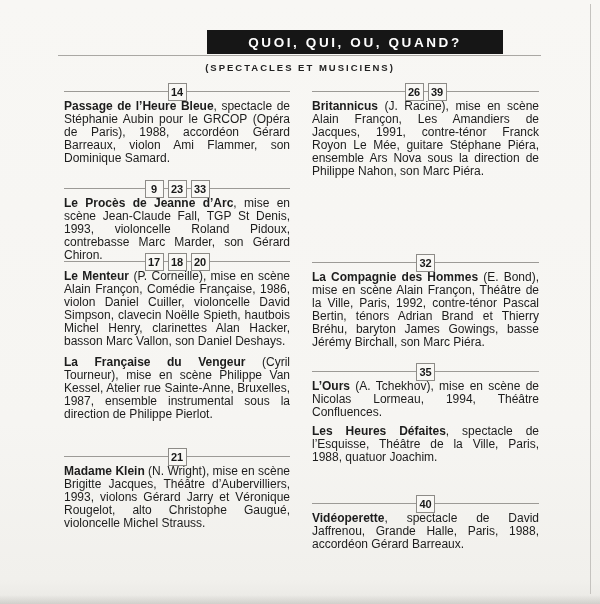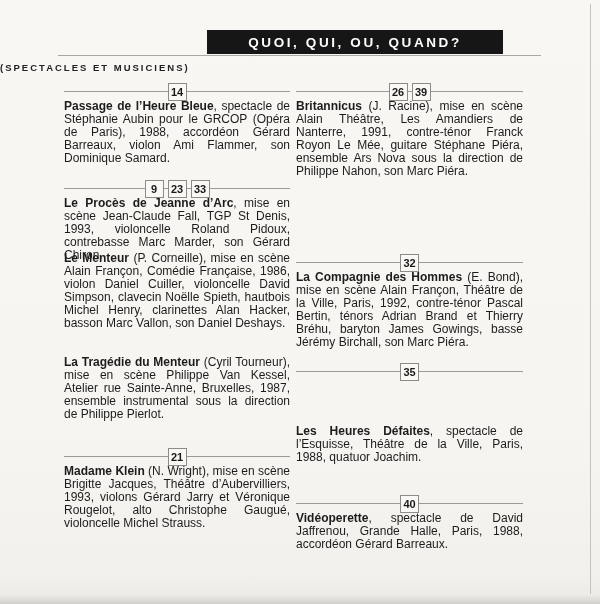--- a/index.html
+++ b/index.html
@@ -10,26 +10,26 @@
     color:#1c1c1c;
   }
   .header-rule { position:absolute; left:58px; width:483px; top:55px; height:1px; background:#aaa8a4; }
   .banner {
     position:absolute; left:178px; top:30px; width:296px; height:24px;
     background:#161616; color:#fdfdfd;
     display:flex; align-items:center; justify-content:center;
     font-weight:bold; font-size:13.5px; letter-spacing:2.6px; white-space:nowrap;margin-left:29px;
   }
   .subtitle {
-    position:absolute; top:62px; left:0; width:600px; 
+    position:absolute; top:62px; left:0; width:600px; text-align:center;
     font-size:9.5px; letter-spacing:2px; color:#222; font-weight:bold; white-space:nowrap;
   }
   .col { position:absolute; top:0; height:430px; }
   .col-left  { left:64px;  width:226px; }
-  .col-right { left:296px; width:227px; }
+  .col-right { left:312px; width:227px; }
   .entry { position:absolute; left:0; right:0; }
   .divider { position:relative; height:18px; text-align:center; }
   .divider::before {
     content:""; position:absolute; left:0; right:0; top:9px; height:1px; background:#9c9a96;
   }
   .numbox {
     position:relative; display:inline-block; min-width:15px; height:16px; padding:0 1px;
     line-height:16px; border:1px solid #8d8b87; background:#f9f8f5;
     font-weight:bold; font-size:11px; margin:0 2px; text-align:center; color:#191919;
   }
@@ -64,57 +64,61 @@
     </div>
 
     <div class="entry" style="top:179px">
       <div class="divider">
         <span class="numbox">9</span><span class="numbox">23</span><span class="numbox">33</span>
       </div>
       <p><span class="t">Le Procès de Jeanne d’Arc</span><span>, mise en scène Jean-Claude Fall, TGP St Denis, 1993, violoncelle Roland Pidoux, contrebasse Marc Marder, son Gérard Chiron.</span></p>
     </div>
 
     <div class="entry" style="top:252px">
+      <div class="divider">
+        <span class="numbox">17</span><span class="numbox">18</span><span class="numbox">20</span>
+      </div>
       <p><span class="t">Le Menteur</span><span> (P. Corneille), mise en scène Alain Françon, Comédie Française, 1986, violon Daniel Cuiller, violoncelle David Simpson, clavecin Noëlle Spieth, hautbois Michel Henry, clarinettes Alan Hacker, basson Marc Vallon, son Daniel Deshays.</span></p>
     </div>
 
     <div class="entry" style="top:356px">
-      <p><span class="t">La Tragédie du Menteur</span><span> (Cyril Tourneur), mise en scène Philippe Van Kessel, Atelier rue Sainte-Anne, Bruxelles, 1987, ensemble instrumental sous la direction de Philippe Pierlot.</span></p>
+      <p><span class="t">La Française du Vengeur</span><span> (Cyril Tourneur), mise en scène Philippe Van Kessel, Atelier rue Sainte-Anne, Bruxelles, 1987, ensemble instrumental sous la direction de Philippe Pierlot.</span></p>
     </div>
 
     <div class="entry" style="top:447px">
       <div class="divider">
         <span class="numbox">21</span>
       </div>
       <p><span class="t">Madame Klein</span><span> (N. Wright), mise en scène Brigitte Jacques, Théâtre d’Aubervilliers, 1993, violons Gérard Jarry et Véronique Rougelot, alto Christophe Gaugué, violoncelle Michel Strauss.</span></p>
     </div>
 
   </div>
 
   <div class="col col-right">
 
     <div class="entry" style="top:82px">
       <div class="divider">
         <span class="numbox">26</span><span class="numbox">39</span>
       </div>
-      <p><span class="t">Britannicus</span><span> (J. Racine), mise en scène Alain Théâtre, Les Amandiers de Nanterre, 1991, contre-ténor Franck Royon Le Mée, guitare Stéphane Piéra, ensemble Ars Nova sous la direction de Philippe Nahon, son Marc Piéra.</span></p>
+      <p><span class="t">Britannicus</span><span> (J. Racine), mise en scène Alain Françon, Les Amandiers de Jacques, 1991, contre-ténor Franck Royon Le Mée, guitare Stéphane Piéra, ensemble Ars Nova sous la direction de Philippe Nahon, son Marc Piéra.</span></p>
     </div>
 
 
     <div class="entry" style="top:253px">
       <div class="divider">
         <span class="numbox">32</span>
       </div>
       <p><span class="t">La Compagnie des Hommes</span><span> (E. Bond), mise en scène Alain Françon, Théâtre de la Ville, Paris, 1992, contre-ténor Pascal Bertin, ténors Adrian Brand et Thierry Bréhu, baryton James Gowings, basse Jérémy Birchall, son Marc Piéra.</span></p>
     </div>
 
     <div class="entry" style="top:362px">
       <div class="divider">
         <span class="numbox">35</span>
       </div>
+      <p><span class="t">L’Ours</span><span> (A. Tchekhov), mise en scène de Nicolas Lormeau, 1994, Théâtre Confluences.</span></p>
     </div>
 
     <div class="entry" style="top:425px">
       <p><span class="t">Les Heures Défaites</span><span>, spectacle de l’Esquisse, Théâtre de la Ville, Paris, 1988, quatuor Joachim.</span></p>
     </div>
 
     <div class="entry" style="top:494px">
       <div class="divider">
         <span class="numbox">40</span>
       </div>

